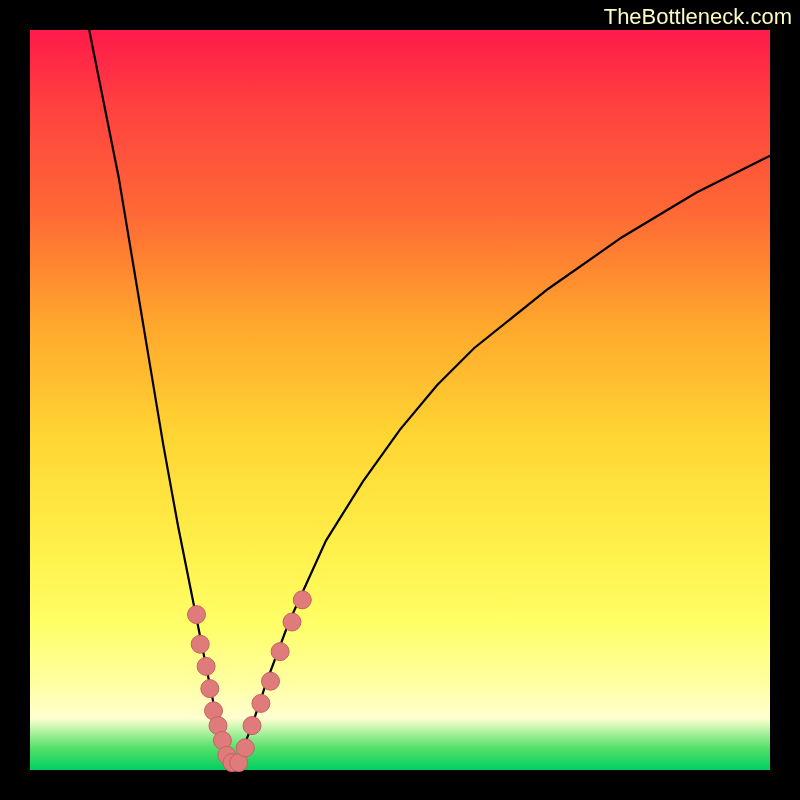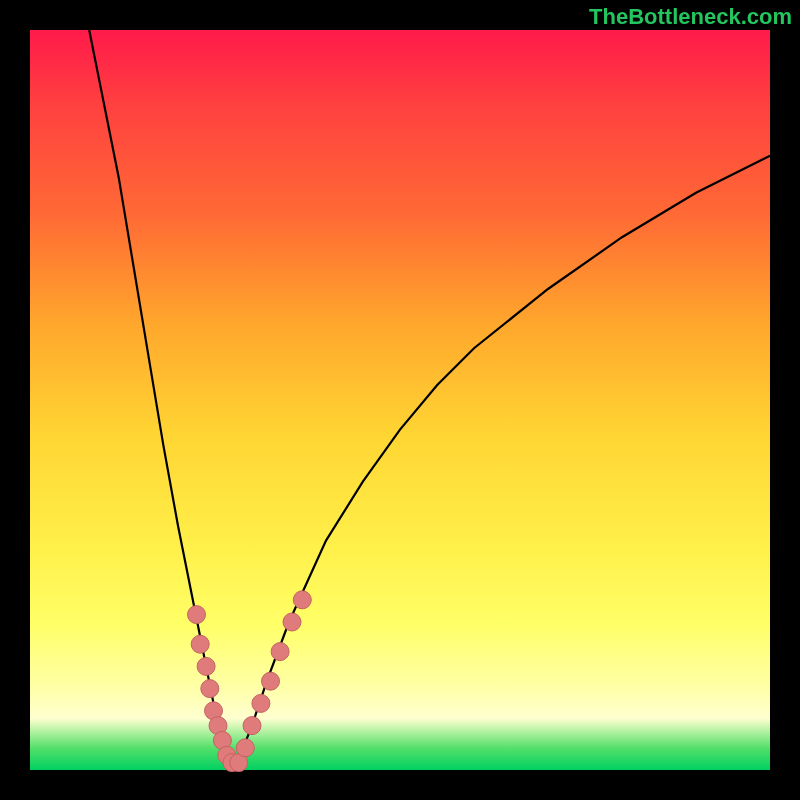--- a/index.html
+++ b/index.html
@@ -44,23 +44,23 @@
     top: 30px;
     left: 30px;
     width: 740px;
     height: 740px;
     overflow: visible;
   }
   .watermark {
     position: absolute;
     top: 4px;
     right: 8px;
-    color: #22c55e;
+    color: #fef9c3;
     font-size: 22px;
-    font-weight: 700;
+    font-weight: 400;
     letter-spacing: 0px;
   }
 </style>
 </head>
 <body>
 
 <div class="frame">
   <div class="plot"></div>
 
   <svg class="overlay" viewBox="0 0 740 740">

